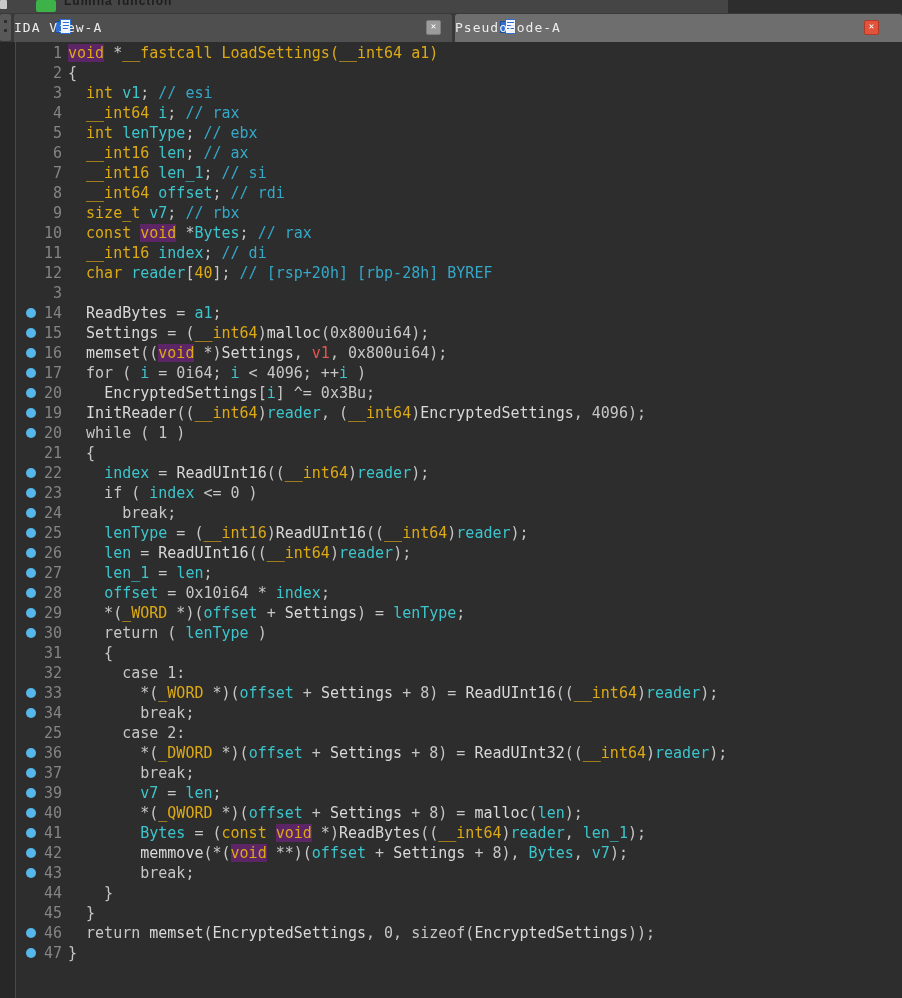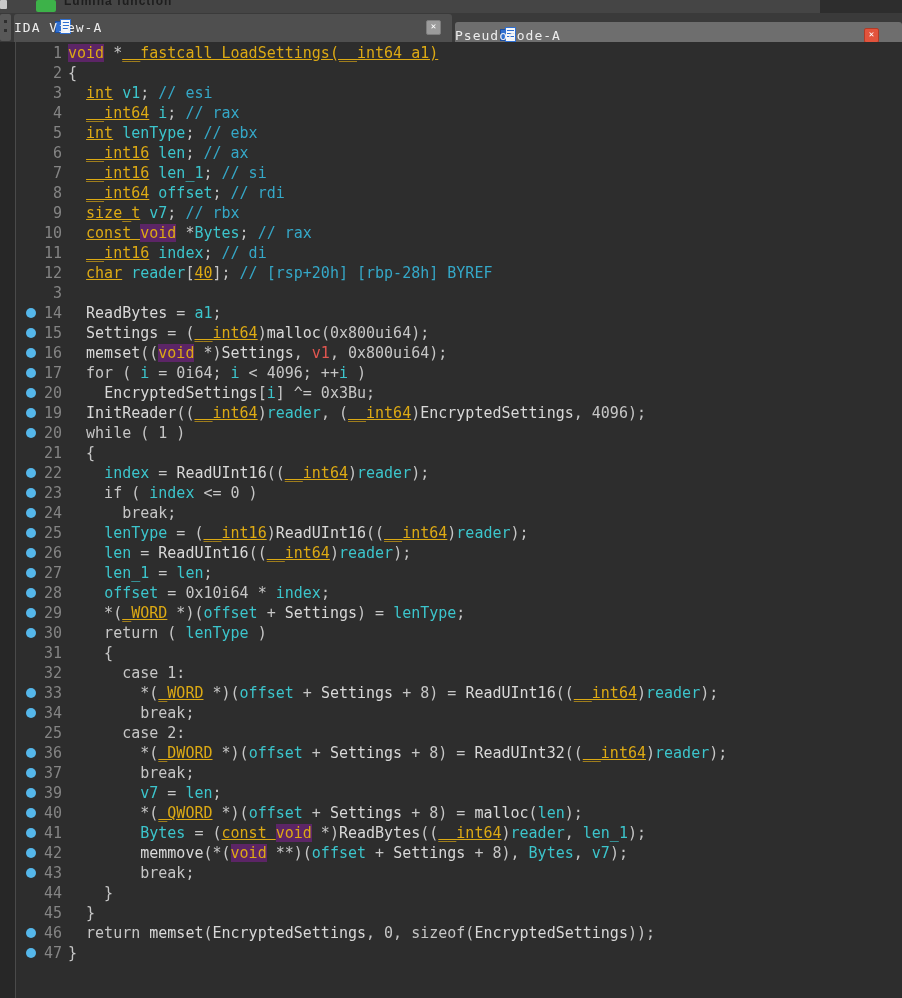--- a/index.html
+++ b/index.html
@@ -1,36 +1,36 @@
 <!DOCTYPE html>
 <html style="--bg: #2d2d2d; --rail: #272727; --tabbar-bg: #3a3a3a; --tab1-bg: #4f4f4f; --tab2-bg: #6e6e6e; --tab-title: #ededed; --close-gray: #9b9b9b; --close-red: #e2533c; --toolbar-bg: #454545; --toolbar-green: #3db249; --toolbar-text: #1e1e1e; --gutter-num: #848484; --dot: #55b7ea; --hl-bg: #5c2566; --tok-d: #c6c6c6; --tok-k: #ddaa14; --tok-v: #3cc5cc; --tok-c: #35a8c8; --tok-g: #d8d8d8; --tok-r: #e25650;"><head>
 <meta charset="utf-8">
 <style>
   html,body{margin:0;padding:0;background:#1e1e1e;}
   .screen{position:relative;width:902px;height:998px;overflow:hidden;
     background:var(--bg);font-family:"DejaVu Sans Mono",monospace;}
 
   
-  .toolbar{position:absolute;left:0;top:0;width:820px;height:13px;
+  .toolbar{position:absolute;left:0;top:0;width:728px;height:13px;
     background:var(--toolbar-bg);overflow:hidden;}
   .tb-partial-icon{position:absolute;left:0;top:0;width:7px;height:9px;
     background:#c9c9c9;border-radius:1px;}
   .tb-green{position:absolute;left:36px;top:0;width:20px;height:12px;
     background:var(--toolbar-green);border-radius:2px;}
   .tb-label{position:absolute;left:64px;top:-6px;height:18px;line-height:18px;
     color:var(--toolbar-text);font:bold 12px "Liberation Sans",sans-serif;letter-spacing:1px;}
 
   
   .tabbar{position:absolute;left:0;top:13px;width:902px;height:29px;background:var(--tabbar-bg);}
   .dock-handle{position:absolute;left:0;top:1px;width:11px;height:27px;
     background:#585858;border-radius:2px;}
   .dock-handle i{display:block;width:3px;height:3px;background:#2e2e2e;margin:6px auto 0 auto;}
   .tab{position:absolute;top:1px;height:28px;border-radius:3px 3px 0 0;}
   .tab1{left:14px;width:438px;background:var(--tab1-bg);}
-  .tab2{left:455px;width:447px;background:var(--tab2-bg);margin-top:8px;}
+  .tab2{left:455px;width:447px;background:var(--tab2-bg);}
   .tabtitle{position:absolute;left:0;right:0;top:6px;text-align:left;
     color:var(--tab-title);font-size:13px;letter-spacing:1px;}
   .tabicon{position:absolute;top:5px;width:18px;height:16px;}
   .tab1 .tabicon{left:41px;} .tab2 .tabicon{left:45px;}
   .sheet{position:absolute;box-sizing:border-box;}
   .sheet.back{left:0;top:2px;width:7px;height:12px;background:#2f6fd0;border:1px solid #1d4e9e;}
   .sheet.front{left:5px;top:0;width:11px;height:15px;background:#f4f7fb;border:1px solid #2f6fd0;}
   .sheet.front i{display:block;height:1px;background:#2f6fd0;margin:2px 1px 0 1px;}
   .close{position:absolute;top:6px;width:15px;height:15px;border-radius:2px;
     text-align:center;line-height:15px;font:bold 9px "DejaVu Sans Mono",monospace;color:#fff;}
@@ -43,21 +43,21 @@
   .rail{position:absolute;left:0;top:0;width:15px;height:100%;
     background:var(--rail);border-right:1px solid #4a4a4a;}
   .lines{position:absolute;left:16px;top:1px;right:0;}
   .row{display:flex;height:20px;font-size:15px;line-height:20px;white-space:pre;}
   .dotcell{width:26px;flex:0 0 26px;position:relative;}
   .dot{position:absolute;left:10px;top:5px;width:10px;height:10px;border-radius:50%;
     background:var(--dot);}
   .num{width:20px;flex:0 0 20px;text-align:right;color:var(--gutter-num);}
   .src{padding-left:6px;}
   .tk-d{color:var(--tok-d);}
-  .tk-k{color:var(--tok-k);text-decoration:underline;}
+  .tk-k{color:var(--tok-k);}
   .tk-kh{color:var(--tok-k);background:var(--hl-bg);}
   .tk-v{color:var(--tok-v);}
   .tk-c{color:var(--tok-c);}
   .tk-g{color:var(--tok-g);}
   .tk-r{color:var(--tok-r);}
 </style>
 </head>
 <body>
 
 <div class="screen">

